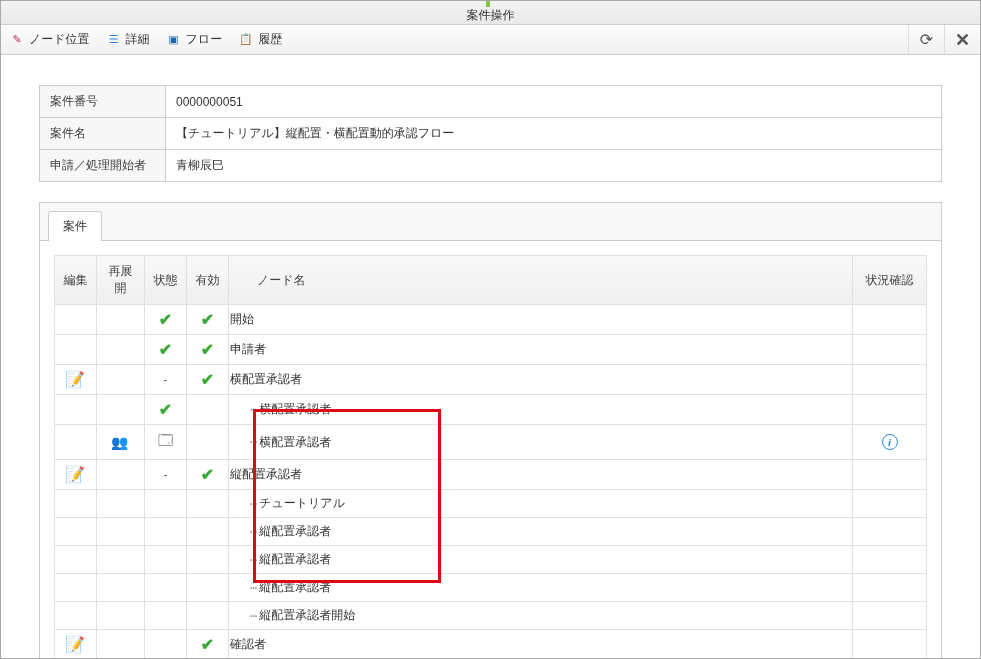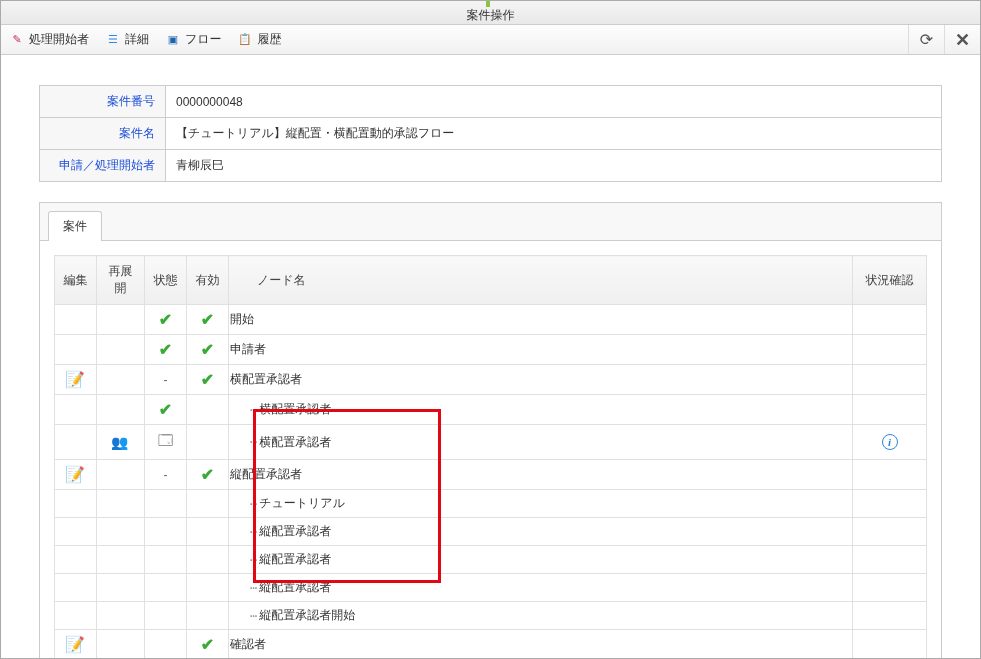--- a/index.html
+++ b/index.html
@@ -9,21 +9,21 @@
 .titlebar .bar-icon { width: 4px; height: 14px; background: #8bc53f; margin-right: 6px; }
 .toolbar { height: 30px; background: linear-gradient(#fdfdfd,#f1f1f1); border-bottom: 1px solid #ccc; display: flex; align-items: center; padding: 0 8px; gap: 16px; position: relative; }
 .tool-btn { display: flex; align-items: center; gap: 4px; cursor: pointer; color: #333; }
 .tool-btn .ticon { width: 16px; height: 16px; display: flex; align-items: center; justify-content: center; font-size: 11px; }
 .toolbar-right { position: absolute; right: 0; top: 0; height: 100%; display: flex; align-items: center; }
 .toolbar-right .tool-icon-btn { width: 36px; height: 100%; display: flex; align-items: center; justify-content: center; font-size: 16px; color: #555; border-left: 1px solid #ddd; cursor: pointer; }
 .toolbar-right .tool-icon-btn.close { font-weight: bold; font-size: 18px; }
 .content { padding: 30px 38px 0; }
 .info-table { width: 100%; border: 1px solid #ccc; border-collapse: collapse; }
 .info-table td { border: 1px solid #ccc; padding: 7px 10px; font-size: 12px; }
-.info-table td.label { width: 126px; background: #f7f7f7; color: #1d4ed8; text-align: right; }
+.info-table td.label { width: 126px; background: #f7f7f7; color: #404040; }
 .tabs-wrap { margin-top: 20px; border: 1px solid #ccc; background: #f8f8f8; border-bottom: none; }
 .tabs { display: flex; padding: 8px 8px 0; }
 .tab { padding: 6px 14px; border: 1px solid #ccc; border-bottom: none; background: #fff; border-radius: 3px 3px 0 0; cursor: pointer; position: relative; z-index: 2; }
 .tab-body { border: 1px solid #ccc; border-top: 1px solid #ccc; padding: 14px 14px; background: #fff; margin-top: -1px; }
 .grid { width: 100%; border: 1px solid #ccc; border-collapse: collapse; }
 .grid th, .grid td { border: 1px solid #e0e0e0; font-size: 12px; }
 .grid th { background: linear-gradient(#f9f9f9,#efefef); padding: 7px 6px; color: #444; font-weight: normal; text-align: center; }
 .grid th.node-name { text-align: left; padding-left: 28px; }
 .grid td { padding: 5px 6px; text-align: center; vertical-align: middle; height: 28px; }
 .grid td.node-cell { text-align: left; padding-left: 1px; }
@@ -45,21 +45,21 @@
 
 <div class="window">
   <div class="titlebar">
     <span class="bar-icon"></span>
     <span>案件操作</span>
   </div>
 
   <div class="toolbar">
     <div class="tool-btn">
       <span class="ticon tool-nodepos">✎</span>
-      <span>処理開始者</span>
+      <span>ノード位置</span>
     </div>
     <div class="tool-btn">
       <span class="ticon tool-detail">☰</span>
       <span>詳細</span>
     </div>
     <div class="tool-btn">
       <span class="ticon tool-flow">▣</span>
       <span>フロー</span>
     </div>
     <div class="tool-btn">
@@ -74,21 +74,21 @@
         <span>✕</span>
       </div>
     </div>
   </div>
 
   <div class="content">
     <table class="info-table">
       <tbody>
           <tr>
         <td class="label">案件番号</td>
-        <td>0000000048</td>
+        <td>0000000051</td>
       </tr>
       <tr>
         <td class="label">案件名</td>
         <td>【チュートリアル】縦配置・横配置動的承認フロー</td>
       </tr>
       <tr>
         <td class="label">申請／処理開始者</td>
         <td>青柳辰巳</td>
       </tr>
     </tbody>

